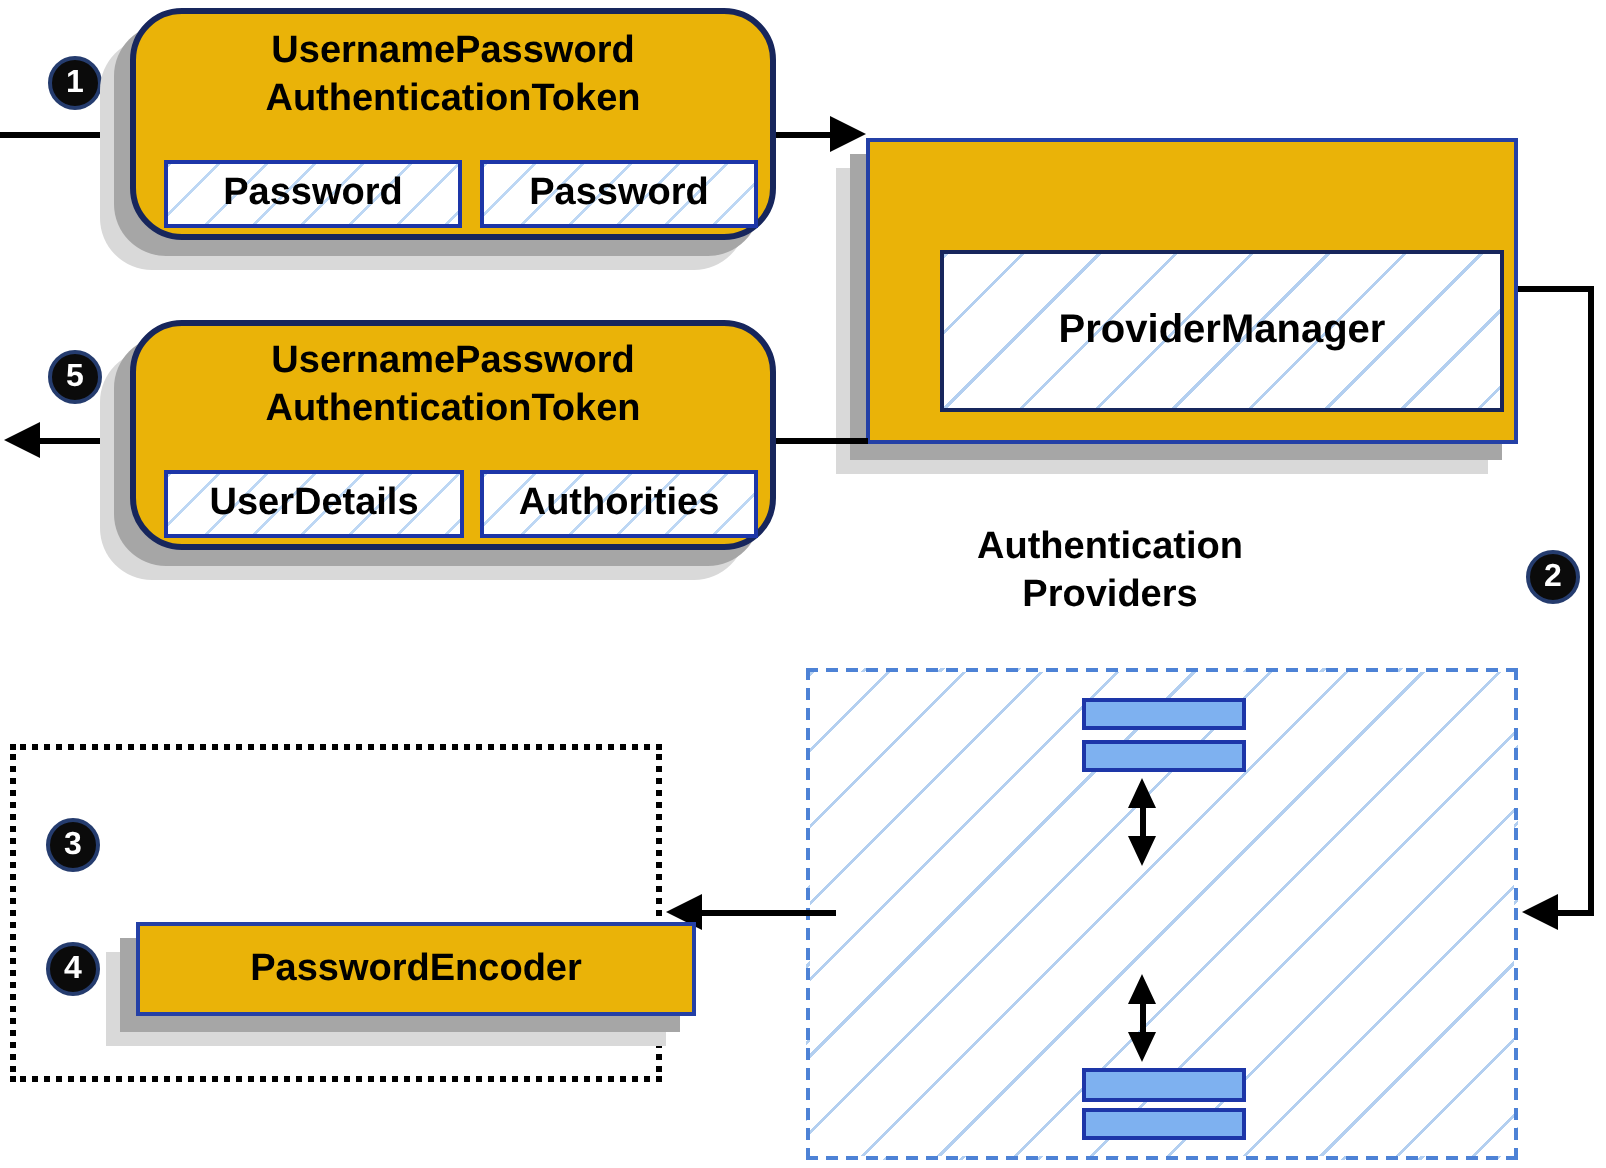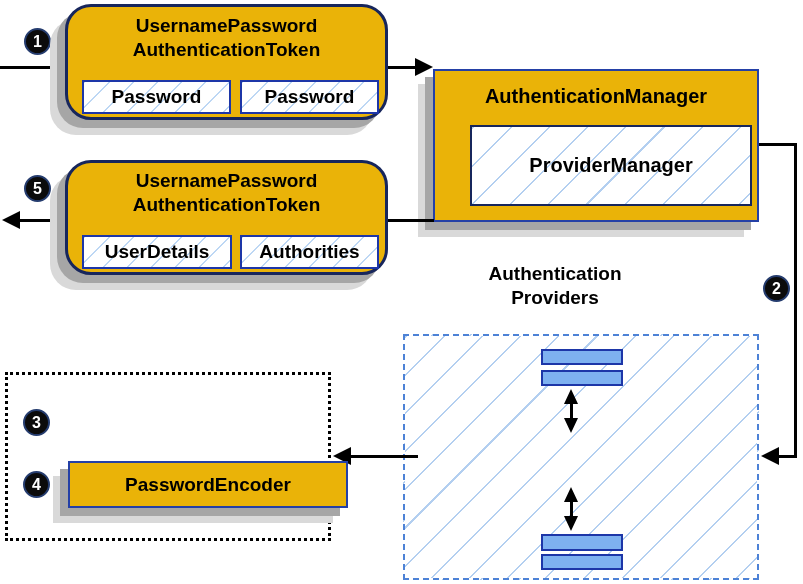--- a/index.html
+++ b/index.html
@@ -72,21 +72,20 @@
     </div>
     <div class="field" style="left:172px;top:73px;width:139px;height:34px;">
       <span>Password</span>
     </div>
   </div>
 
   <div class="hline" style="left:388px;top:66px;width:30px;"></div>
   <div class="tri tri-right" style="left:415px;top:58px;"></div>
 
   <div class="bluebox" style="left:433px;top:69px;width:326px;height:153px;">
-    <div class="boxtitle" style="position:absolute;top:13px;left:0;font-size:20px;">AuthenticationManager</div>
     <div class="hatchpanel" style="left:35px;top:54px;width:282px;height:81px;">
       <span>ProviderManager</span>
     </div>
   </div>
 
   <div class="tri tri-left" style="left:2px;top:211px;"></div>
   <div class="hline" style="left:18px;top:219px;width:47px;"></div>
   <div class="hline" style="left:388px;top:219px;width:46px;"></div>
   <div class="badge" style="left:24px;top:175px;">
     <span>5</span>

